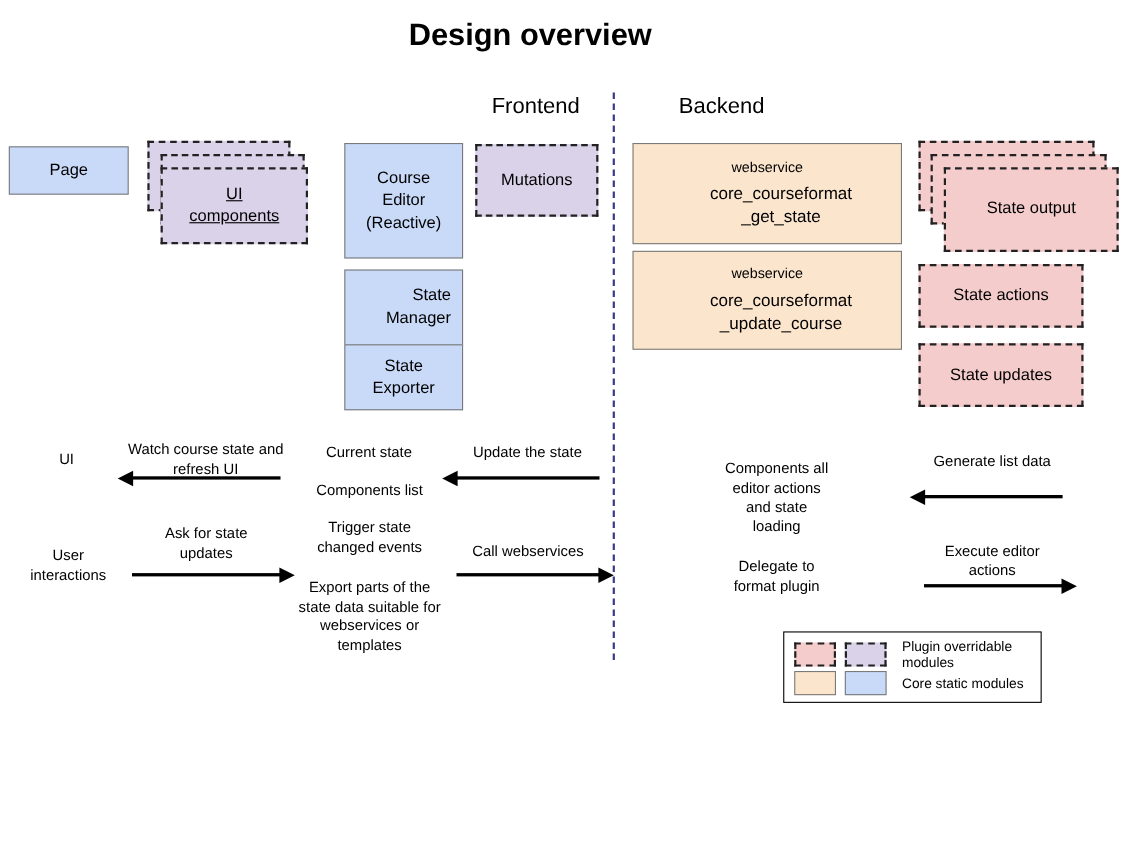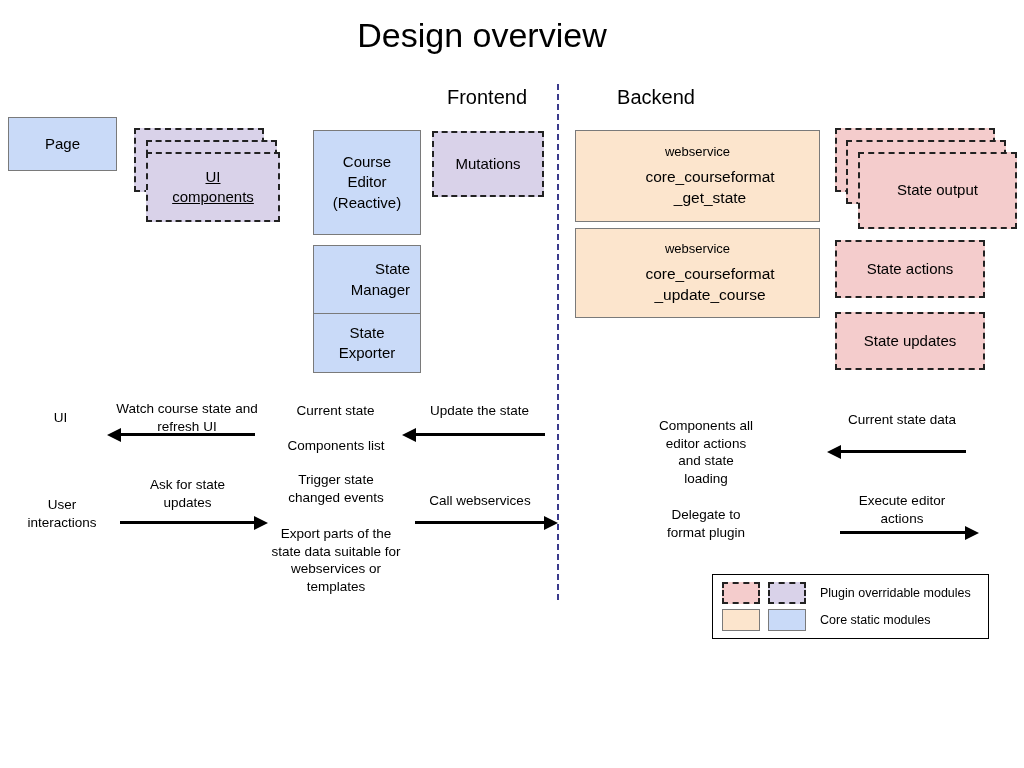--- a/index.html
+++ b/index.html
@@ -9,22 +9,22 @@
     height: 768px;
     background: #ffffff;
     overflow: hidden;
     font-family: "Liberation Sans", sans-serif;
     color: #000;
   }
   .title {
     position: absolute;
     left: 262px; top: 16px; width: 440px;
     text-align: center;
-    font-size: 34px;
-    font-weight: 400;
+    font-size: 28px;
+    font-weight: 700;
   }
   .section-label {
     position: absolute;
     font-size: 20px;
     text-align: center;
   }
   .divider {
     position: absolute;
     left: 557px; top: 84px; height: 516px;
     border-left: 2px dashed var(--divider, #3a3a8c);
@@ -55,21 +55,21 @@
     font-size: 13.5px;
     line-height: 1.3;
     text-align: center;
   }
   .arrow { position: absolute; height: 3px; background: #000; }
   .arrow .head { position: absolute; width: 0; height: 0; top: 50%; transform: translateY(-50%); }
   .head.left  { left: -13px;  border-top: 7px solid transparent; border-bottom: 7px solid transparent; border-right: 14px solid #000; }
   .head.right { right: -13px; border-top: 7px solid transparent; border-bottom: 7px solid transparent; border-left: 14px solid #000; }
   .legend {
     position: absolute;
-    left: 712px; top: 574px; width: 277px; height: 65px;
+    left: 712px; top: 574px; width: 235px; height: 65px;
     border: 1px solid #000;
     box-sizing: border-box;
     display: flex;
     flex-direction: column;
     justify-content: space-around;
     padding: 5px 9px;
     background: #fff;
   }
   .legend-row { display: flex; align-items: center; gap: 8px; }
   .swatch { width: 38px; height: 22px; box-sizing: border-box; flex: 0 0 auto; }
@@ -82,21 +82,21 @@
 
 <div class="canvas">
 
   <div class="title">Design overview</div>
 
   <div class="section-label" style="left:427px; top:86px; width:120px;">Frontend</div>
   <div class="section-label" style="left:596px; top:86px; width:120px;">Backend</div>
 
   <div class="divider"></div>
 
-  <div class="box blue solid" style="left:8px; top:117px; width:109px; height:54px;">
+  <div class="box blue solid" style="left:8px; top:133px; width:109px; height:44px;">
     <span>Page</span>
   </div>
 
   <div class="box purple dashed" style="left:134px; top:128px; width:130px; height:64px;"></div>
   <div class="box purple dashed" style="left:146px; top:140px; width:131px; height:64px;"></div>
   <div class="box purple dashed" style="left:146px; top:152px; width:134px; height:70px;text-decoration:underline;">
     <span class="lbl-narrow">UI components</span>
   </div>
 
   <div class="box blue solid" style="left:313px; top:130px; width:108px; height:105px;">
@@ -163,21 +163,21 @@
       <span class="head left"></span>
     </div>
 
   <div class="flow-label" style="left:415px; top:492px; width:130px;">Call webservices</div>
   <div class="arrow" style="left:415px; top:521px; width:130px;">
       <span class="head right"></span>
     </div>
 
   <div class="flow-label" style="left:655px; top:417px; width:102px;">Components all editor actions and state loading</div>
 
-  <div class="flow-label" style="left:843px; top:411px; width:118px;">Current state data</div>
+  <div class="flow-label" style="left:843px; top:411px; width:118px;">Generate list data</div>
   <div class="arrow" style="left:840px; top:450px; width:126px;">
       <span class="head left"></span>
     </div>
 
   <div class="flow-label" style="left:653px; top:506px; width:106px;">Delegate to format plugin</div>
 
   <div class="flow-label" style="left:838px; top:492px; width:128px;">Execute editor actions</div>
   <div class="arrow" style="left:840px; top:531px; width:126px;">
       <span class="head right"></span>
     </div>

